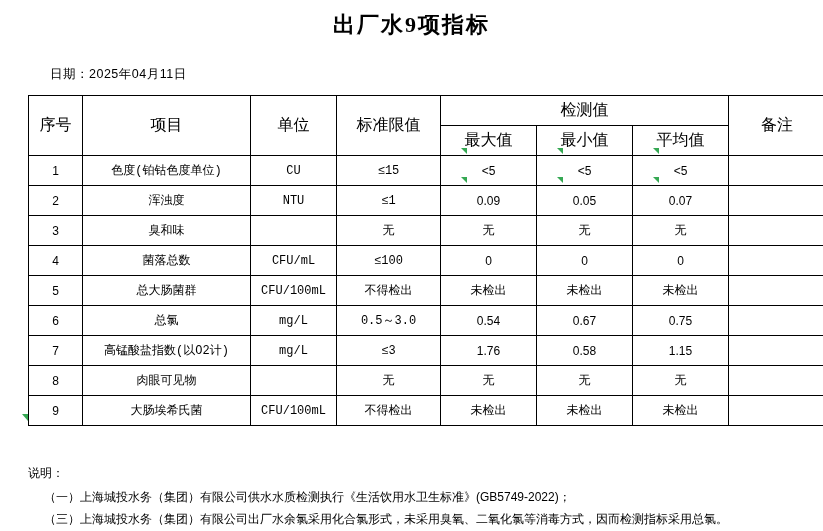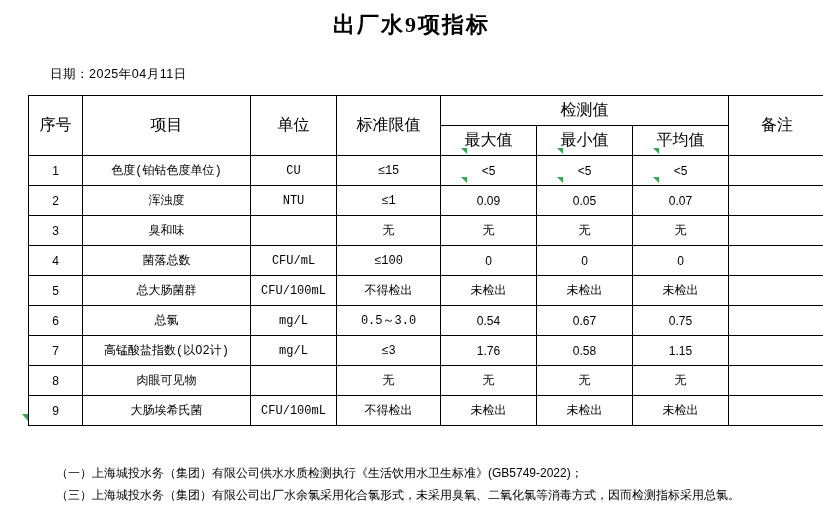--- a/index.html
+++ b/index.html
@@ -81,21 +81,21 @@
   .notes {
     margin-top: 36px;
     margin-left: 28px;
     font-size: 12px;
     line-height: 1.85;
   }
   .notes .note-head {
     margin-bottom: 2px;
   }
   .notes .note-line {
-    margin-left: 28px;
+    margin-left: 16px;
     white-space: nowrap;
   }
   .green-mark {
     position: absolute;
     left: 22px;
     top: 404px;
     width: 0;
     height: 0;
     border-left: 6px solid transparent;
     border-top: 7px solid #35a853;
@@ -235,17 +235,18 @@
   <span class="tick" style="left:461px; top:138px;"></span>
   <span class="tick" style="left:557px; top:138px;"></span>
   <span class="tick" style="left:653px; top:138px;"></span>
   <span class="tick" style="left:461px; top:167px;"></span>
   <span class="tick" style="left:557px; top:167px;"></span>
   <span class="tick" style="left:653px; top:167px;"></span>
 
   <span class="green-mark"></span>
 
   <div class="notes">
+    <div class="note-head">说明：</div>
     <div class="note-line">（一）上海城投水务（集团）有限公司供水水质检测执行《生活饮用水卫生标准》(GB5749-2022)；</div>
     <div class="note-line">（三）上海城投水务（集团）有限公司出厂水余氯采用化合氯形式，未采用臭氧、二氧化氯等消毒方式，因而检测指标采用总氯。</div>
   </div>
 
 </div>
 
 </body></html>

